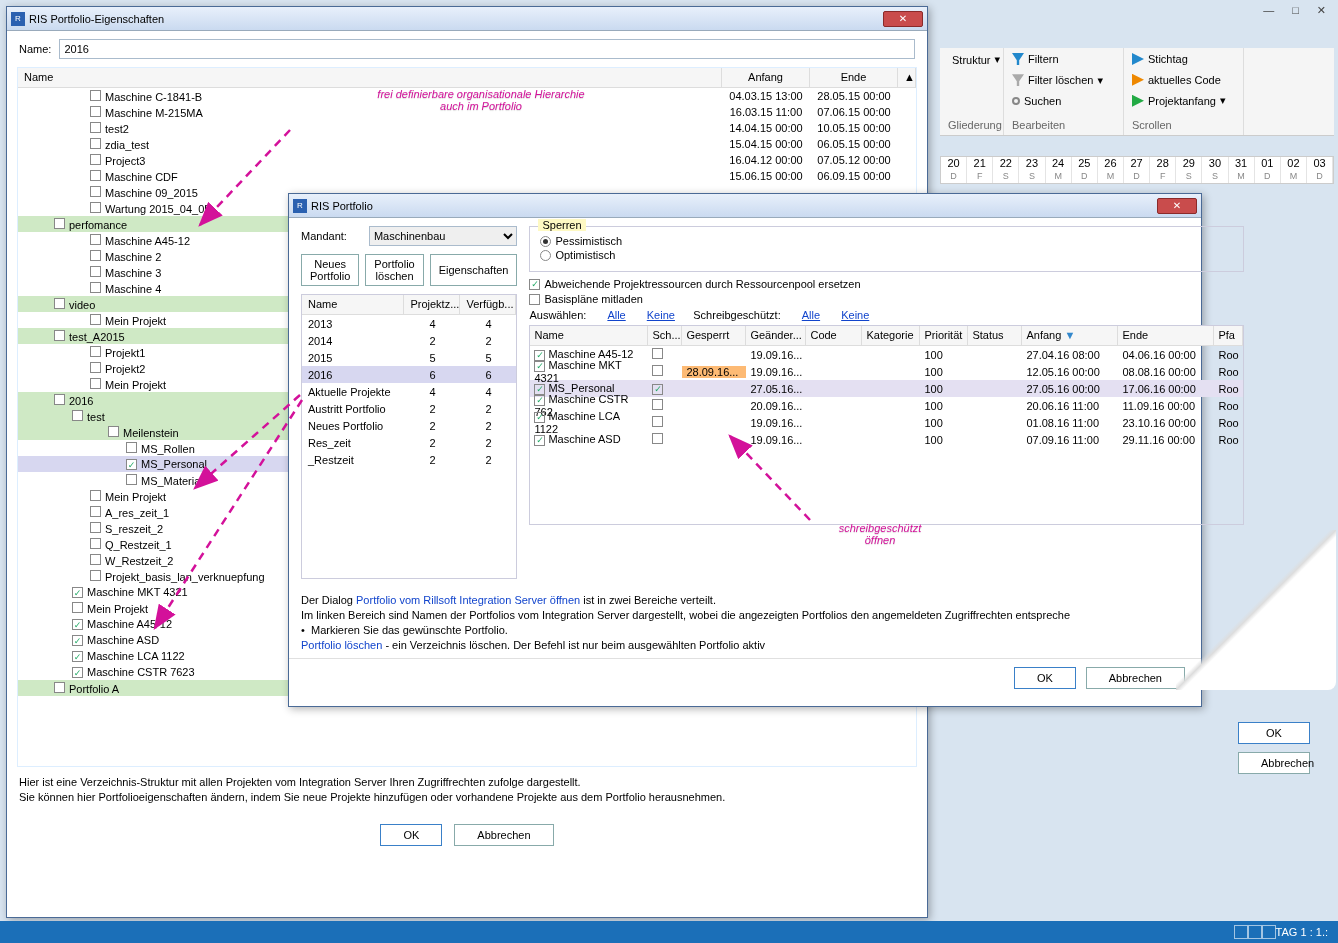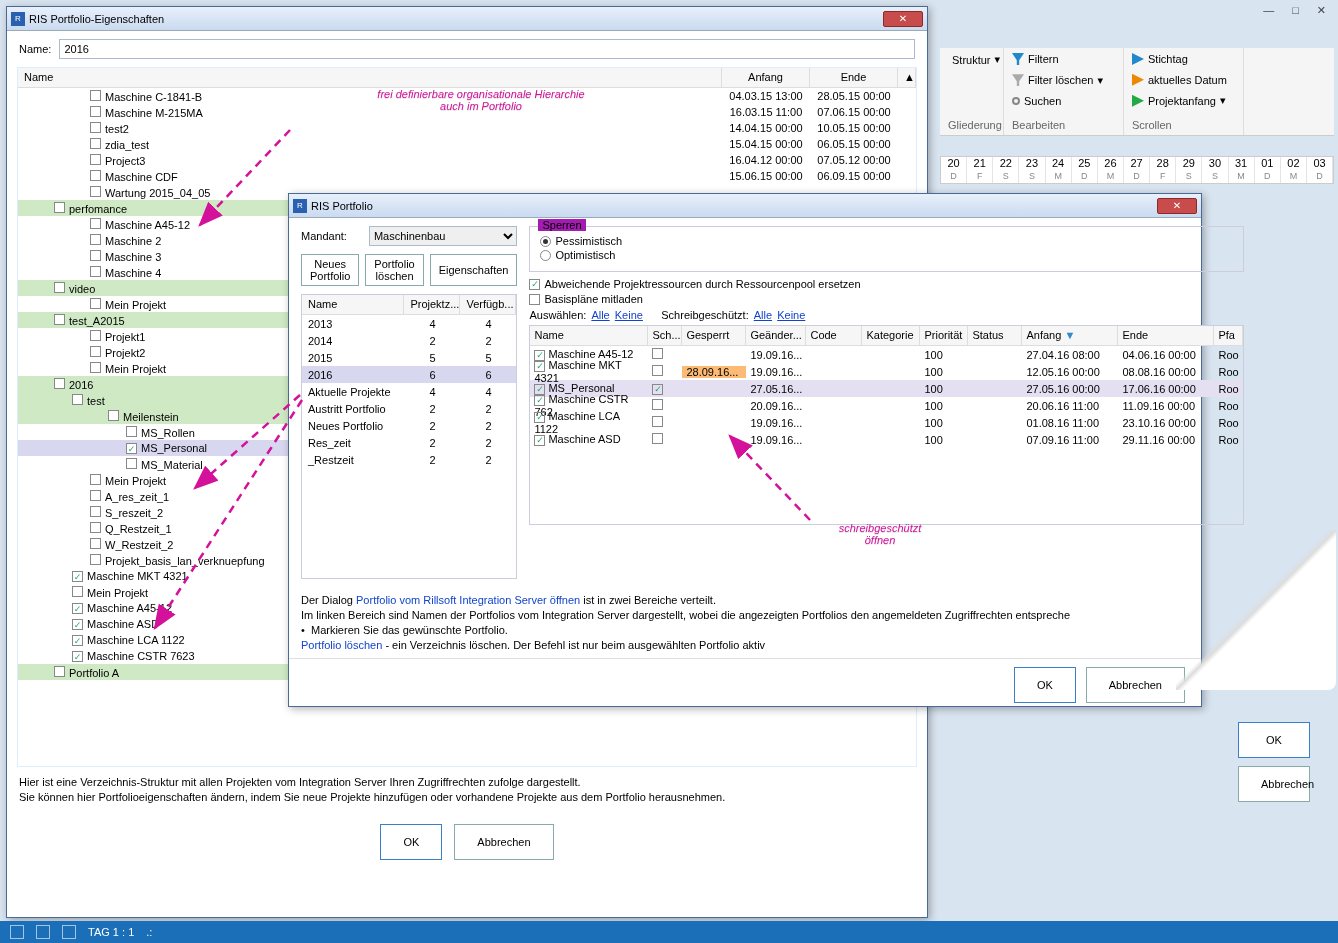--- a/index.html
+++ b/index.html
@@ -26,48 +26,48 @@
 .row .ind { display: inline-block; }
 .row .cb { width: 11px; height: 11px; border: 1px solid #888; margin-right: 4px; background: #fff; display: inline-flex; align-items: center; justify-content: center; font-size: 9px; color: #2a6; }
 .row.green { background: #cfe9c5; }
 .row.sel { background: #d7d7f0; }
 .row .cell-name { flex: 1; padding-left: 0; }
 .row .cell-an, .row .cell-en { width: 88px; text-align: center; }
 .row .cell-sc { width: 18px; }
 
 .helptxt { margin: 8px 12px; line-height: 1.4; }
 .btnrow { display: flex; justify-content: center; gap: 12px; padding: 10px; }
-.btn { border: 1px solid #8aa; background: #fff; padding: 11px 22px; cursor: pointer; }
+.btn { border: 1px solid #8aa; background: #fff; padding: 4px 22px; cursor: pointer; }
 .btn.primary { border-color: #3a80c8; }
 
 
 #dlg2 { left: 288px; top: 193px; width: 914px; height: 514px; }
 .d2-body { padding: 8px 12px; display: flex; gap: 12px; }
 .d2-left { width: 276px; }
 .d2-right { flex: 1; }
 .mandant { display: flex; align-items: center; gap: 22px; margin-bottom: 8px; }
 .mandant select { flex: 1; border: 1px solid #abc; height: 20px; }
 .btns3 { display: flex; gap: 6px; margin-bottom: 8px; }
 .btns3 .btn { padding: 3px 8px; font-size: 11px; }
 .mini-tbl { border: 1px solid #ccd; height: 285px; }
 .mini-tbl .cols > div:first-child { flex: 1; } .mini-tbl .cols > div:nth-child(2), .mini-tbl .cols > div:nth-child(3) { width: 56px; }
 .mini-row { display: flex; height: 17px; align-items: center; }
 .mini-row > div:first-child { flex: 1; padding-left: 6px; } .mini-row > div:nth-child(2), .mini-row > div:nth-child(3) { width: 56px; text-align: center; }
 .mini-row.sel { background: #d7d7f0; }
 
 .grp { border: 1px solid #ccd; padding: 6px 10px 8px; margin-bottom: 6px; position: relative; }
-.grp > .lg { position: absolute; top: -8px; left: 8px; background: #a21caf; padding: 0 4px; }
+.grp > .lg { position: absolute; top: -8px; left: 8px; background: #fef9c3; padding: 0 4px; }
 .radio { display: flex; align-items: center; gap: 4px; margin: 2px 0; }
 .radio .r { width:11px; height:11px; border:1px solid #888; border-radius:50%; display:inline-flex; align-items:center; justify-content:center; }
 .radio .r.on::after { content:""; width:5px; height:5px; background:#333; border-radius:50%; }
 .chk-line { display:flex; align-items:center; gap:4px; margin:3px 0; }
 .chk-line .cb2 { width:11px; height:11px; border:1px solid #888; display:inline-flex; align-items:center; justify-content:center; font-size:9px; color:#2a6; }
 
 .sel-line { margin: 4px 0; }
-.sel-line a { color: #14c; text-decoration: underline; cursor: pointer; margin-left: 2px; }
+.sel-line a { color: #14c; text-decoration: underline; cursor: pointer; margin-left: 18px; }
 
 .big-tbl { border: 1px solid #ccd; height: 200px; overflow: hidden; }
 .big-cols { display:flex; background:#f6f6f6; border-bottom:1px solid #ddd; height:20px; }
 .big-cols > div { padding:3px 4px; border-right:1px solid #ddd; }
 .bc-name{width:118px}.bc-sch{width:34px}.bc-ges{width:64px}.bc-gea{width:60px}.bc-code{width:56px}.bc-kat{width:58px}.bc-pri{width:48px}.bc-stat{width:54px}.bc-an{width:96px}.bc-en{width:96px}.bc-pf{flex:1}
 .big-row { display:flex; height:17px; align-items:center; }
 .big-row > div { padding:0 4px; }
 .big-row.sel { background:#e4e0f2; }
 .big-row .cbx { width:11px;height:11px;border:1px solid #888;display:inline-flex;align-items:center;justify-content:center;font-size:9px;color:#2a6;margin-right:3px; }
 .pink { background:#fdba74; }
@@ -87,21 +87,21 @@
 
 
 .ticks { position:absolute; left:940px; top:156px; right:4px; height:28px; background:#fff; border:1px solid #ccc; display:flex; font-size:10px; }
 .ticks > div { flex:1; border-right:1px solid #e4e4e4; text-align:center; }
 .ticks .d { color:#888; font-size:9px; }
 
 
 .side-btns { position:absolute; right:28px; top:722px; display:flex; flex-direction:column; gap:8px; }
 
 
-.status { position:absolute; left:0; right:0; bottom:0; height:22px; background:#1b6fb8; color:#fff; display:flex; align-items:center; padding:0 10px; gap:12px; font-size:11px; }
+.status { position:absolute; left:0; right:0; bottom:0; height:22px; background:#1b6fb8; color:#fff; display:flex; align-items:center; justify-content:flex-end; padding:0 10px; gap:0; font-size:11px; }
 .status .sic { width:14px; height:14px; border:1px solid rgba(255,255,255,.6); }
 
 
 .anno { position:absolute; color:#d3119a; font-style:italic; font-size:15px; text-align:center; text-shadow:0 1px 1px rgba(0,0,0,.15); pointer-events:none; }
 svg.arrow { position:absolute; pointer-events:none; }
 
 
 .curl { position:absolute; right:2px; top:530px; width:160px; height:160px; background:linear-gradient(135deg,transparent 48%, #ddd 50%, #fff 52%, #fff 100%); border-bottom-right-radius:8px; }
 </style>
 </head>
@@ -130,21 +130,21 @@
       </div>
     <div class="lbl">Bearbeiten</div>
   </div>
   <div class="rgrp" style="width:120px;align-items:flex-start">
     <div class="ritm">
         <span class="ic" style="background:#28c;clip-path:polygon(0 0,100% 50%,0 100%)"></span>
         <span>Stichtag</span>
       </div>
     <div class="ritm">
         <span class="ic" style="background:#e80;clip-path:polygon(0 0,100% 50%,0 100%)"></span>
-        <span>aktuelles Datum</span>
+        <span>aktuelles Code</span>
       </div>
     <div class="ritm"><span class="ic" style="background:#2a4;clip-path:polygon(0 0,100% 50%,0 100%)"></span><span>Projektanfang</span> ▾</div>
     <div class="lbl">Scrollen</div>
   </div>
 </div>
 
 <div class="ticks" id="ticks">
     <div>20<br><span class="d">D</span></div>
     <div>21<br><span class="d">F</span></div>
     <div>22<br><span class="d">S</span></div>
@@ -210,20 +210,26 @@
           <span class="cell-en">07.05.12 00:00</span>
           <span class="cell-sc"></span>
         </div>
         <div class="row">
           <span class="cell-name"><span class="ind" style="width:72px"></span><span class="cb"></span>Maschine CDF</span>
           <span class="cell-an">15.06.15 00:00</span>
           <span class="cell-en">06.09.15 00:00</span>
           <span class="cell-sc"></span>
         </div>
         <div class="row">
+          <span class="cell-name"><span class="ind" style="width:72px"></span><span class="cb"></span>Maschine 09_2015</span>
+          <span class="cell-an"></span>
+          <span class="cell-en"></span>
+          <span class="cell-sc"></span>
+        </div>
+        <div class="row">
           <span class="cell-name"><span class="ind" style="width:72px"></span><span class="cb"></span>Wartung 2015_04_05</span>
           <span class="cell-an"></span>
           <span class="cell-en"></span>
           <span class="cell-sc"></span>
         </div>
         <div class="row green">
           <span class="cell-name"><span class="ind" style="width:36px"></span><span class="cb"></span>perfomance</span>
           <span class="cell-an"></span>
           <span class="cell-en"></span>
           <span class="cell-sc"></span>

